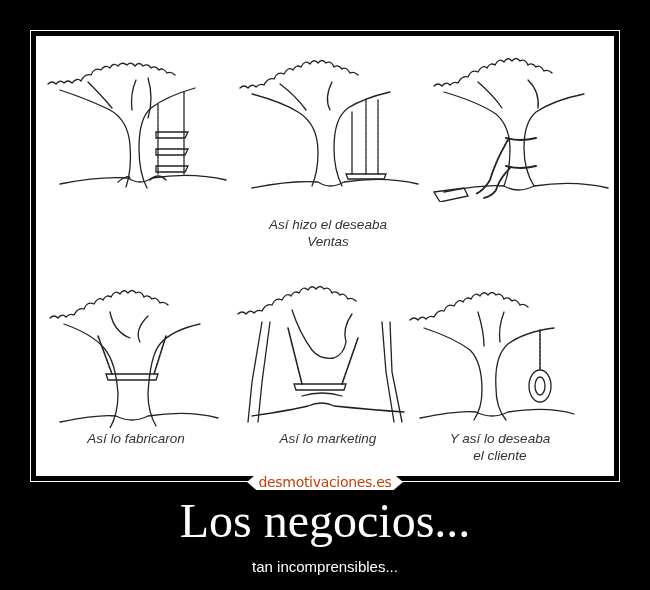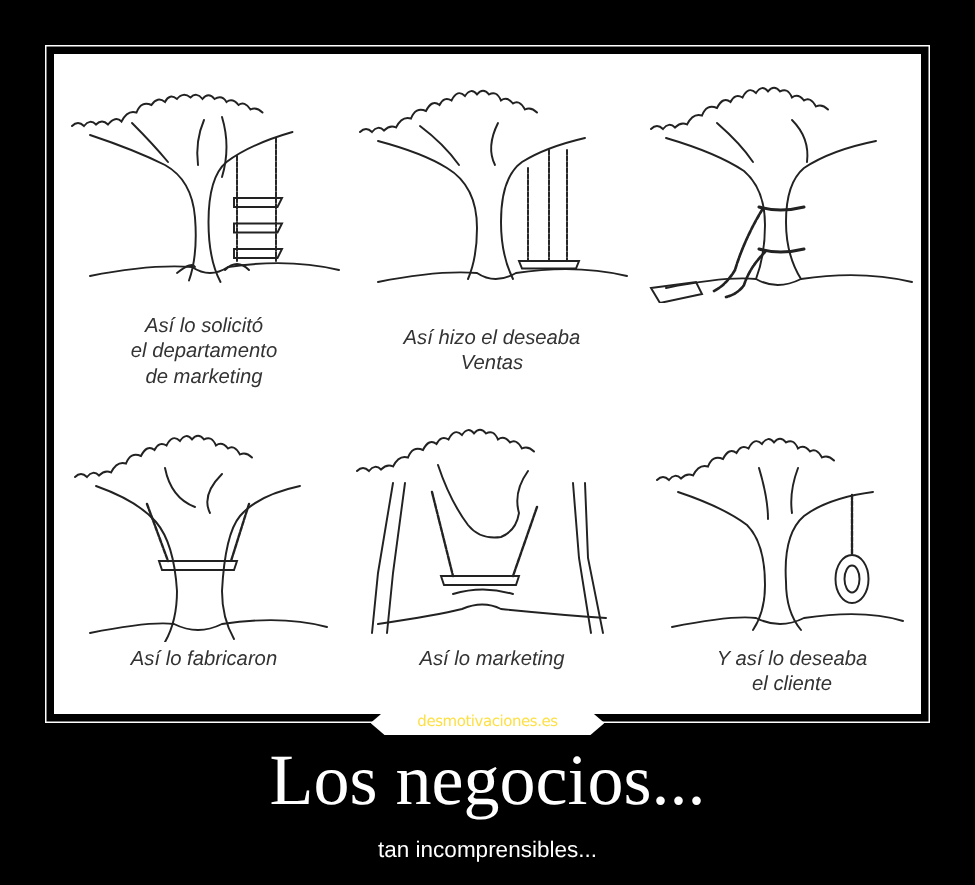--- a/index.html
+++ b/index.html
@@ -4,21 +4,21 @@
 <style>
   html, body { margin:0; padding:0; background:#000; }
   body { width:650px; height:590px; position:relative; overflow:hidden; font-family:"Liberation Sans", sans-serif; }
   .frame { position:absolute; left:30px; top:30px; width:588px; height:450px; border:1px solid #fff; box-sizing:content-box; }
   .picture { position:absolute; left:36px; top:36px; width:578px; height:440px; background:#fff; overflow:hidden; }
   .panel { position:absolute; width:192px; }
   .panel svg { position:absolute; left:0; top:0; }
   .caption { position:absolute; left:0; width:100%; text-align:center; font-style:italic; font-size:13.5px; line-height:17px; color:#333; font-family:"Liberation Sans", sans-serif; }
   .watermark { position:absolute; left:247px; top:474px; width:156px; height:16px; }
   .watermark .pill { position:absolute; left:0; top:0; width:156px; height:16px; background:#fff; clip-path:polygon(6% 0,94% 0,100% 50%,94% 100%,6% 100%,0 50%); }
-  .watermark .txt { position:absolute; left:0; top:0; width:100%; text-align:center; font-size:10px; line-height:16px; color:#fde047; letter-spacing:-0.3px; font-family:"DejaVu Sans", sans-serif; }
+  .watermark .txt { position:absolute; left:0; top:0; width:100%; text-align:center; font-size:14px; line-height:16px; color:#c2410c; letter-spacing:-0.3px; font-family:"DejaVu Sans", sans-serif; }
   .title { position:absolute; left:0; top:498px; width:650px; text-align:center; color:#fff; font-family:"Liberation Serif", serif; font-size:48px; line-height:46px; }
   .subtitle { position:absolute; left:0; top:545px; width:650px; text-align:center; color:#fff; font-family:"Liberation Sans", sans-serif; font-size:15px; line-height:20px;margin-top:12px; }
 </style>
 </head>
 <body>
 
 <div class="frame"></div>
 
 <div class="picture">
 
@@ -29,25 +29,20 @@
       <path d="M48,40 q14,14 24,26"></path>
       <path d="M155,46 q-28,8 -44,20 q-12,10 -12,40 q0,25 8,40"></path>
       <path d="M96,38 q-6,14 -4,30"></path>
       <path d="M108,36 q6,20 0,40"></path>
       <path d="M20,142 q40,-8 68,-6 q12,8 24,0 q40,-6 74,2"></path>
       <path d="M78,140 q10,-8 12,-4 M110,138 q8,-8 16,0"></path>
       <line x1="118" y1="62" x2="118" y2="132" stroke-dasharray="3,1"></line>
       <line x1="144" y1="50" x2="144" y2="132" stroke-dasharray="3,1"></line>
       <path d="M116,90 h32 l-3,6 h-29 z M116,107 h32 l-3,6 h-29 z M116,124 h32 l-3,6 h-29 z"></path>
     </svg>
-    <div class="caption" style="top:166px;">
-      <div>Así lo solicitó</div>
-      <div>el departamento</div>
-      <div>de marketing</div>
-    </div>
   </div>
 
   <div class="panel" style="left:196px; top:6px; height:225px;">
     <svg width="192" height="150" viewBox="0 0 192 150" fill="none" stroke="#222" stroke-width="1.3" stroke-linecap="round">
       <path d="M8,46 q4,-4 8,0 q4,-5 8,-1 q4,-4 8,-2 q4,-8 10,-6 q3,-8 10,-5 q4,-8 9,-4 q3,-6 8,-3 q4,-8 9,-3 q4,-6 8,-1 q4,-5 8,0 q5,-3 8,4 q4,-3 8,2 q4,-3 8,4 q4,-2 8,2"></path>
       <path d="M20,52 q30,8 46,18 q20,12 20,40 q0,20 -6,34"></path>
       <path d="M48,42 q16,12 26,26"></path>
       <path d="M158,50 q-26,6 -42,16 q-14,10 -14,40 q0,22 8,38"></path>
       <path d="M100,40 q-8,16 -2,28"></path>
       <path d="M20,146 q40,-8 66,-6 q12,8 26,0 q40,-6 74,2"></path>
@@ -105,21 +100,21 @@
       <line x1="126" y1="60" x2="110" y2="106" stroke-dasharray="3,1" stroke-width="1.6"></line>
       <path d="M62,106 h52 l-2,6 h-48 z"></path>
       <path d="M20,138 q40,-6 56,-10 q14,-6 26,0 q40,4 70,6"></path>
       <path d="M70,118 q20,-6 40,0"></path>
     </svg>
     <div class="caption" style="top:152px;">
       <div>Así lo marketing</div>
     </div>
   </div>
 
-  <div class="panel" style="left:396px; top:242px; height:195px;">
+  <div class="panel" style="left:368px; top:242px; height:195px;">
     <svg width="192" height="150" viewBox="0 0 192 150" fill="none" stroke="#222" stroke-width="1.3" stroke-linecap="round">
       <path d="M6,42 q4,-4 8,0 q4,-5 8,-1 q4,-4 8,-2 q4,-8 10,-6 q3,-8 10,-5 q4,-8 9,-4 q3,-6 8,-3 q4,-8 9,-3 q4,-6 8,-1 q4,-5 8,0 q5,-3 8,4 q4,-3 8,2 q4,-3 8,4 q4,-2 8,2"></path>
       <path d="M20,50 q30,10 46,22 q12,12 12,40 q0,18 -8,30"></path>
       <path d="M150,50 q-30,4 -46,16 q-14,12 -12,44 q0,20 10,32"></path>
       <path d="M74,34 q6,20 6,34 M100,34 q-6,16 -4,30"></path>
       <path d="M16,140 q40,-8 56,-6 q16,8 32,0 q40,-6 66,2"></path>
       <line x1="136" y1="52" x2="136" y2="92" stroke-dasharray="3,1" stroke-width="1.6"></line>
       <ellipse cx="136" cy="108" rx="11" ry="16"></ellipse>
       <ellipse cx="136" cy="108" rx="5" ry="9"></ellipse>
     </svg>

